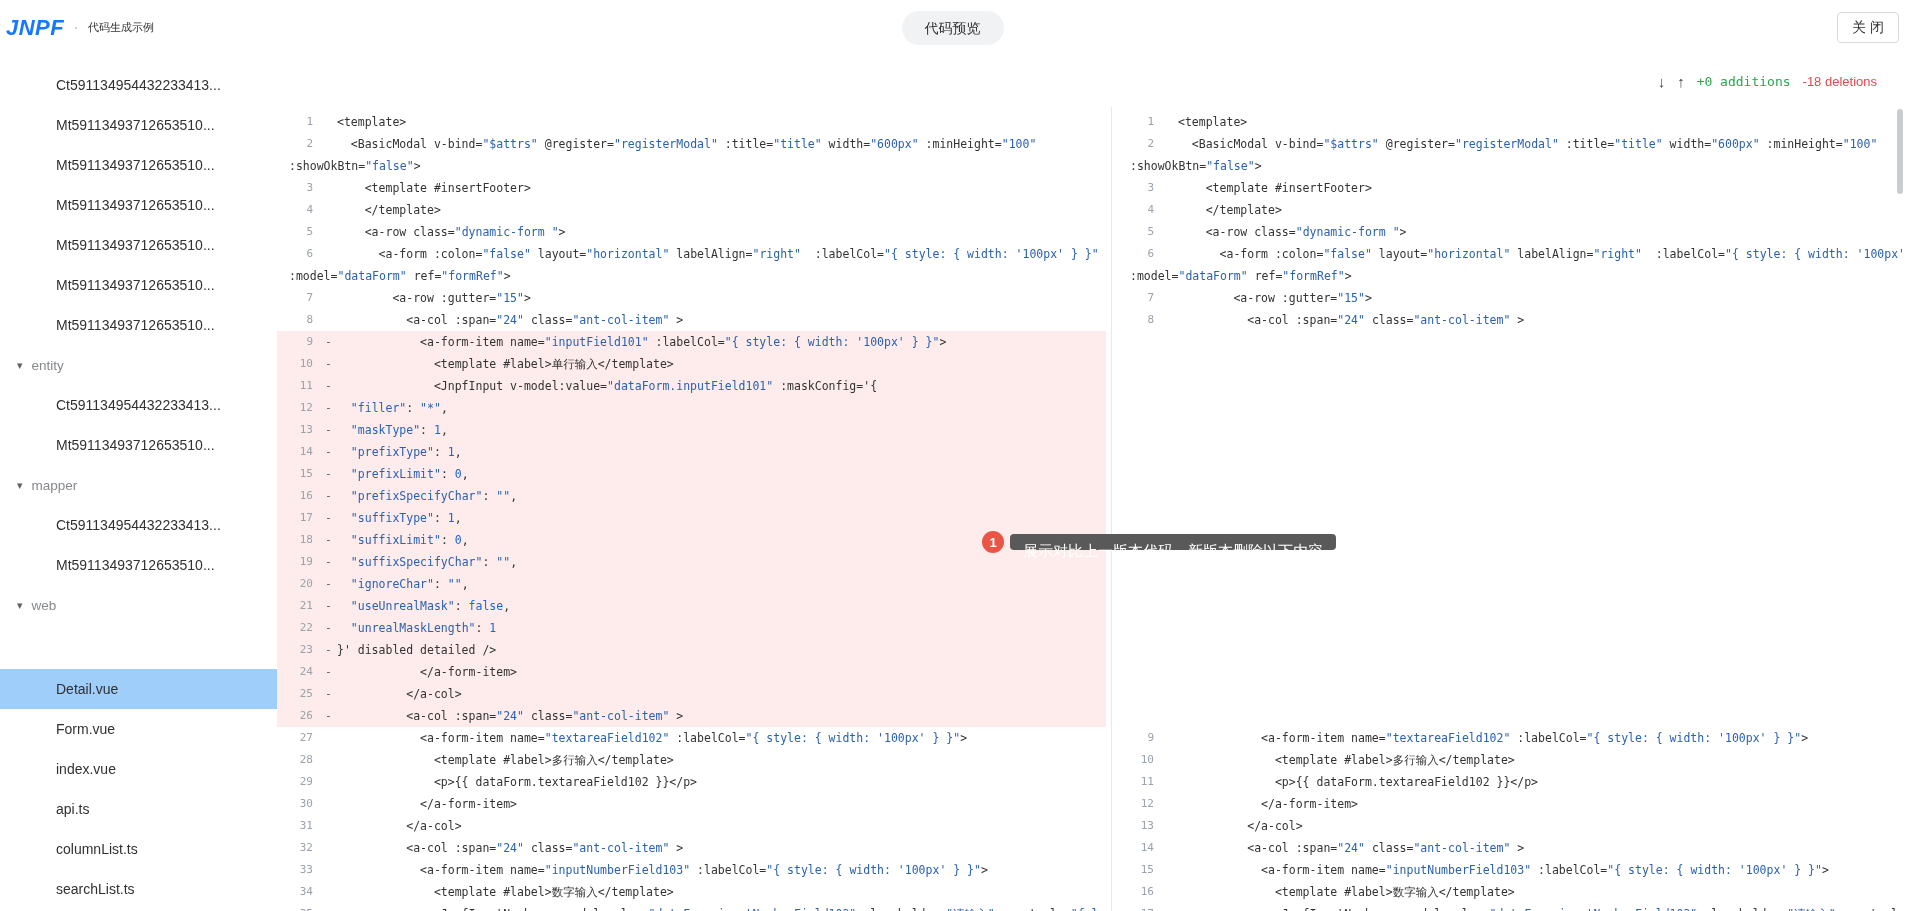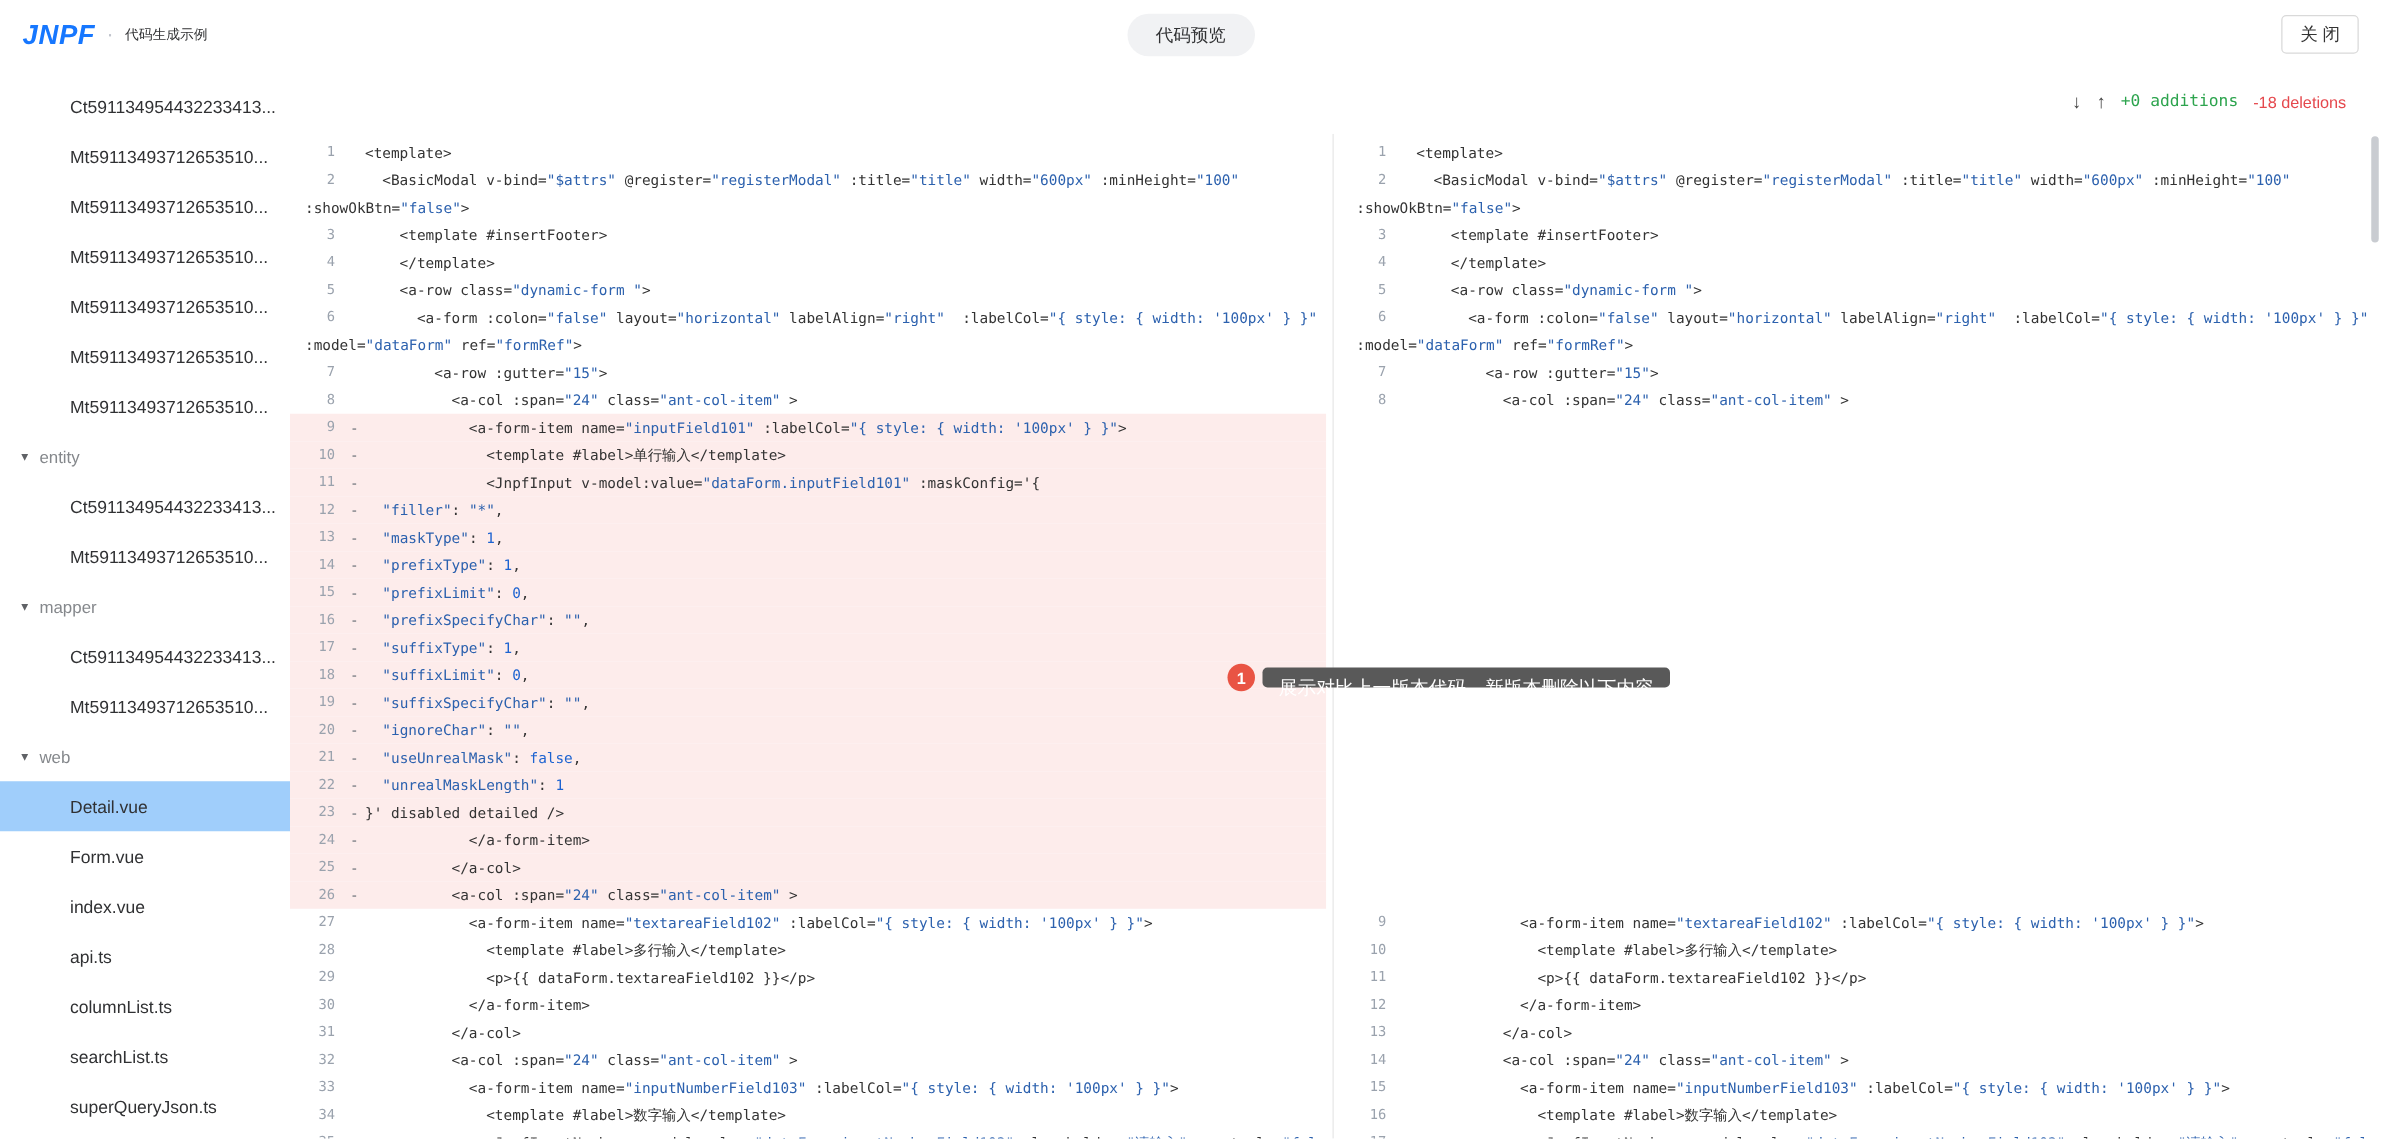--- a/index.html
+++ b/index.html
@@ -1,39 +1,39 @@
 <!DOCTYPE html>
 <html style="--logo-blue: #1677ff; --selection-blue: #a0cefb; --deletion-bg: #fdeceb; --additions-green: #2da44e; --deletions-red: #e5484d; --badge-red: #e95444; --tooltip-bg: #595959;"><head>
 <meta charset="utf-8">
 <style>
   * { margin:0; padding:0; box-sizing:border-box; }
   html,body { width:1905px; height:911px; overflow:hidden; }
   body { font-family:"Liberation Sans","DejaVu Sans",sans-serif; background:#ffffff; color:#333; position:relative; }
   .app { width:1905px; height:911px; display:flex; flex-direction:column; position:relative; }
 
   
-  header { height:55px; flex:none; display:flex; align-items:center; padding:0 18px; background:#fff; position:relative; }
+  header { height:55px; flex:none; display:flex; align-items:center; padding:0 6px; background:#fff; position:relative; }
   .brand { display:flex; align-items:center; gap:9px; }
   .logo { font-weight:bold; font-style:italic; font-size:22px; letter-spacing:.5px; color:var(--logo-blue,#1677ff); }
   .dot { color:#c0c4cc; font-size:17px; }
   .app-title { font-size:11px; color:#303133; }
   .center-tab { position:absolute; left:50%; top:50%; transform:translate(-50%,-50%);
     background:#f1f2f4; border-radius:17px; height:34px; line-height:34px; padding:0 23px;
     font-size:14px; color:#303133; cursor:pointer; }
   .close-btn { margin-left:auto; height:31px; padding:0 14px; background:#fff; border:1px solid #d9d9d9;
     border-radius:4px; font-size:14px; color:#333; font-family:inherit; cursor:pointer;text-align:right; }
 
   
   .body { flex:1; display:flex; min-height:0; }
 
   
-  .sidebar { width:232px; flex:none; padding-top:10px; overflow:hidden; background:#fff; }
+  .sidebar { width:277px; flex:none; padding-top:10px; overflow:hidden; background:#fff; }
   .tree-file { height:40px; line-height:40px; padding-left:56px; font-size:14px; color:#303133;
     white-space:nowrap; overflow:hidden; cursor:pointer; }
-  .tree-file.selected { background:var(--selection-blue,#a0cefb); }
+  .tree-file.selected { background:var(--selection-blue,#a0cefb);margin-top:44px; }
   .tree-section { height:40px; display:flex; align-items:center; gap:9px; padding-left:17px; cursor:pointer; }
   .caret { font-size:11px; color:#606266; }
   .sec-label { font-size:13.5px; color:#85888c;text-align:center; }
 
   
   .diff { flex:1; display:flex; flex-direction:column; min-width:0; position:relative; background:#fff; }
   .diff-meta { height:52px; flex:none; display:flex; align-items:center; justify-content:flex-end;
     gap:12px; padding-right:28px; }
   .nav-arrow { font-size:15px; color:#444; cursor:pointer; }
   .meta-add { font-family:"DejaVu Sans Mono",monospace; font-size:13px; color:var(--additions-green,#2da44e); }

